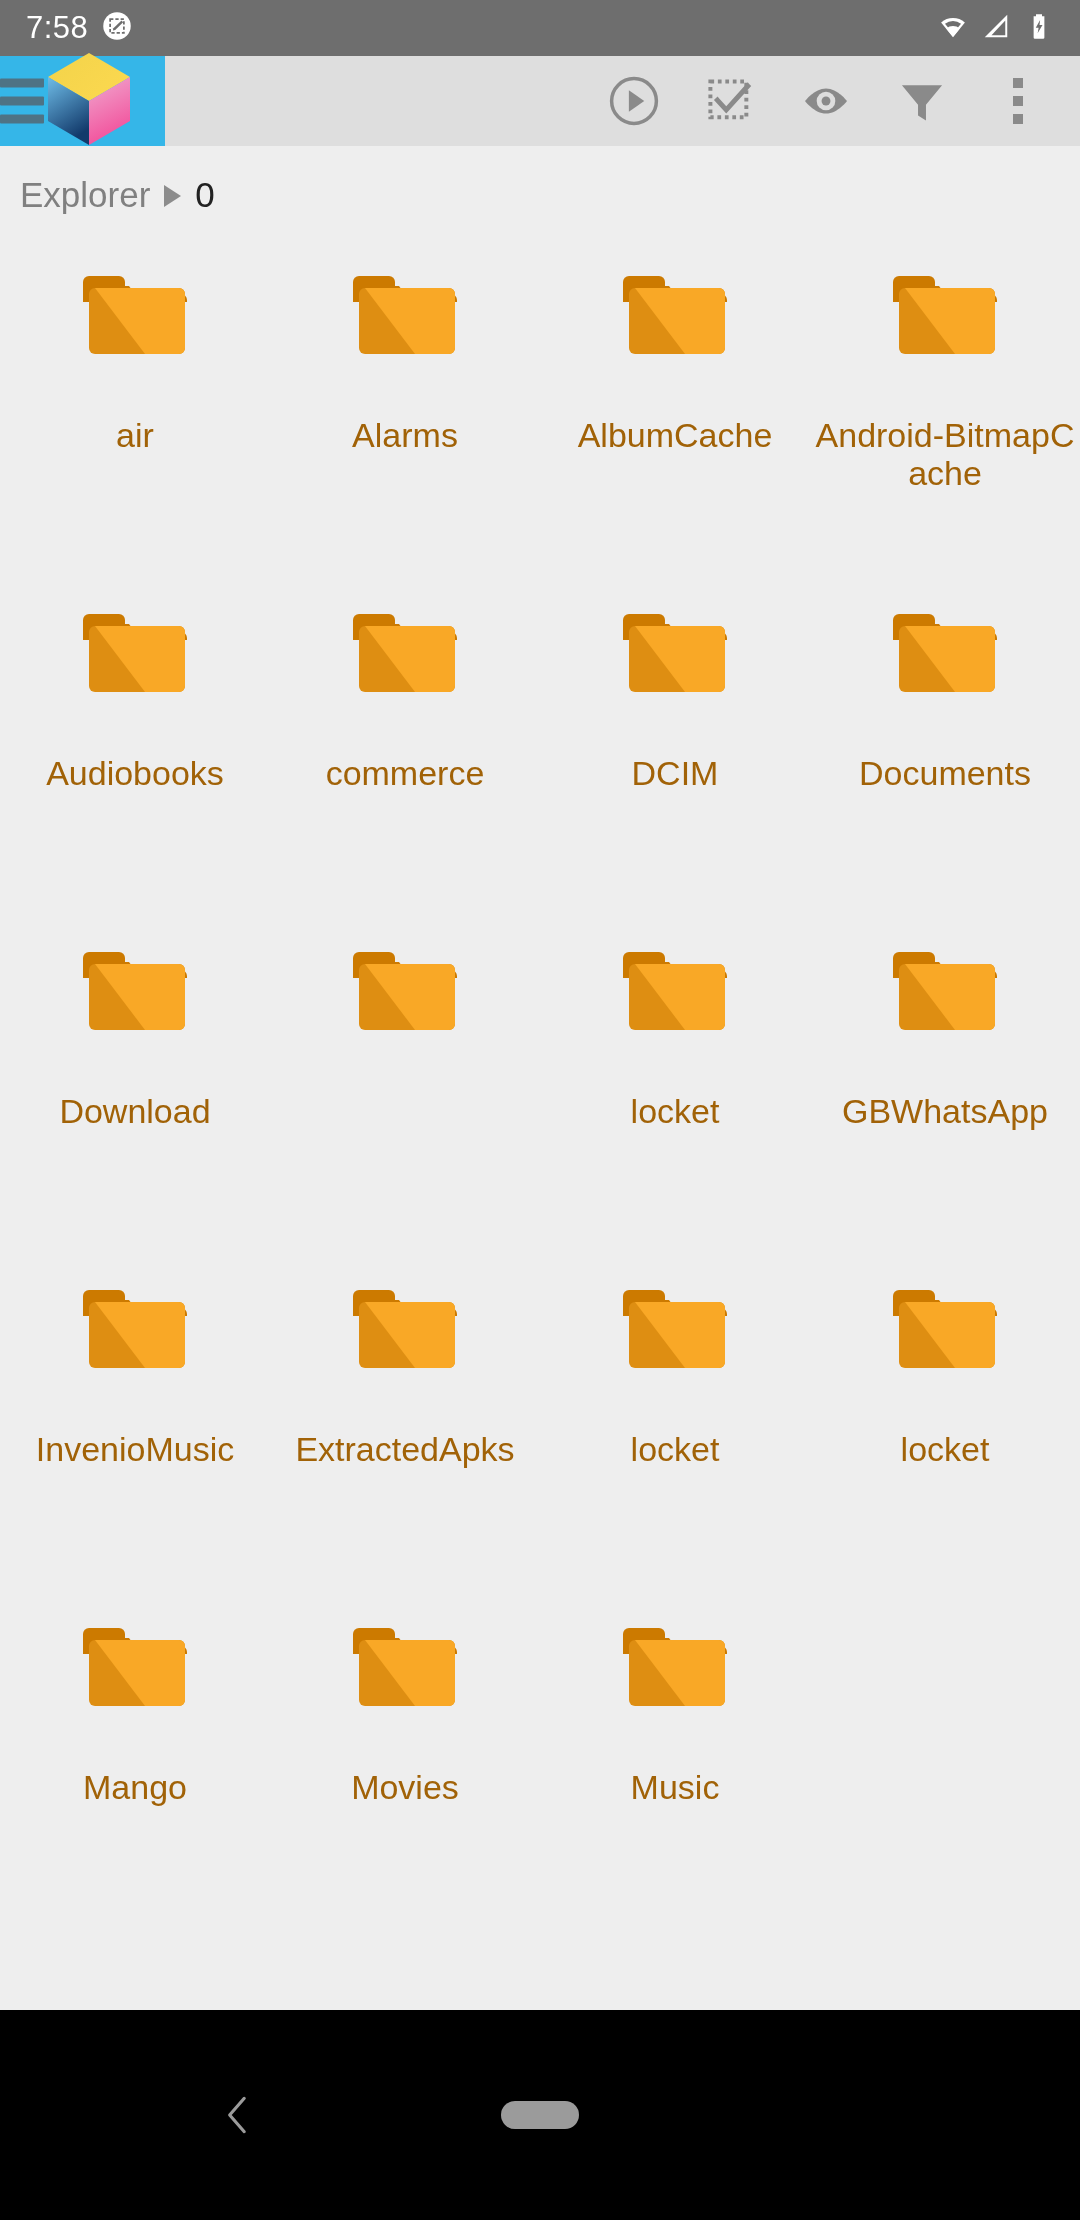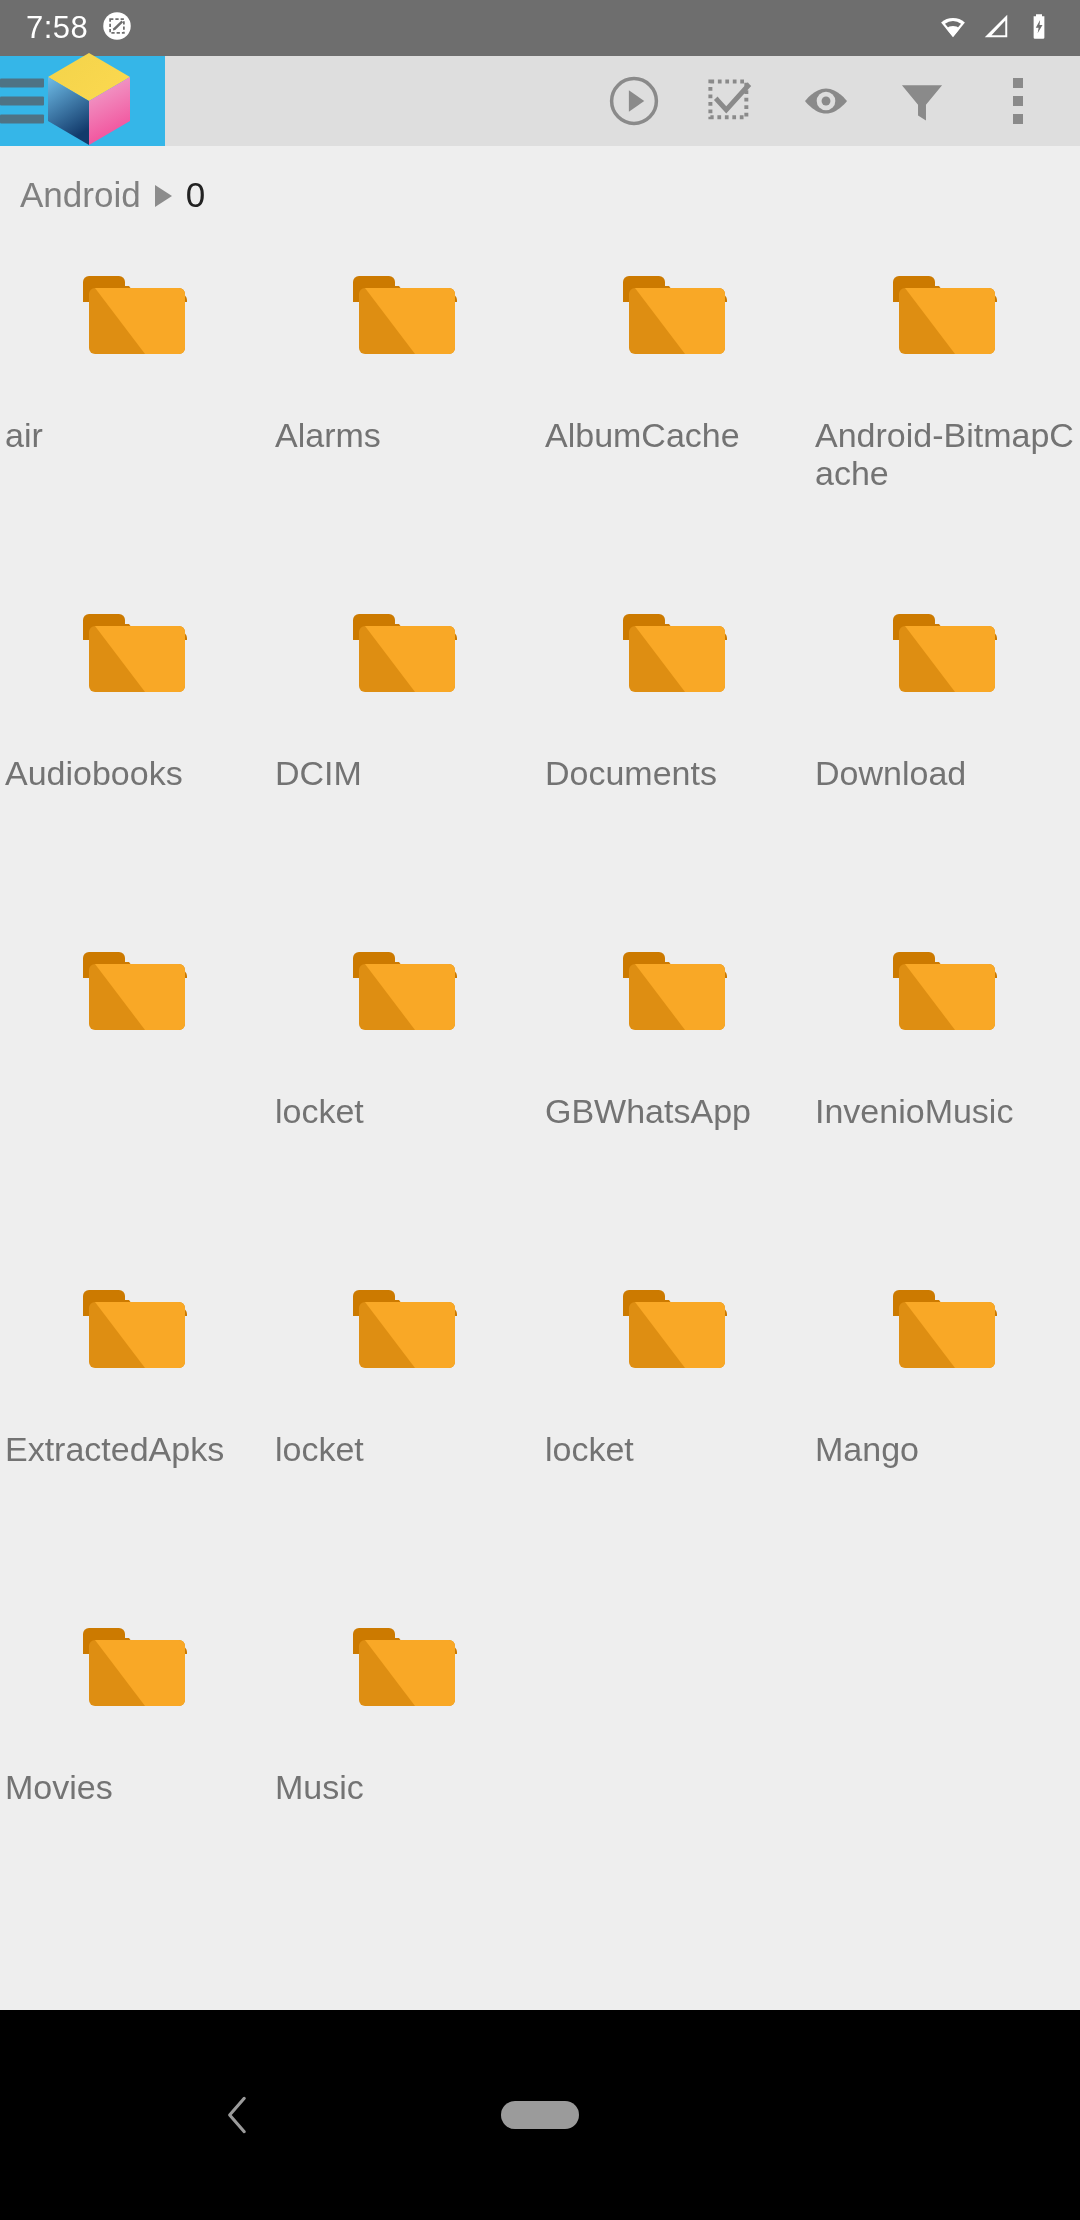--- a/index.html
+++ b/index.html
@@ -72,22 +72,22 @@
     padding:0 0 0 0;
   }
   .cell {
     height:338px;
     display:flex; flex-direction:column; align-items:center;
     padding-top:24px;
     cursor:pointer;
   }
   .cell .label {
     margin-top:56px;
-    font-size:34px; color:#737373; line-height:1.12;
-    width:260px; word-break:break-all;
+    font-size:34px; color:#a16207; line-height:1.12;
+    text-align:center; width:260px; word-break:break-all;
   }
 
   
   .folder { width:112px; height:92px; display:block; }
 
   
   .navbar {
     position:absolute; top:2010px; left:0; width:1080px; height:210px;
     background:#000;
     display:flex; align-items:center;
@@ -197,21 +197,21 @@
             <i></i>
             <i></i>
           </span>
       </div>
     </div>
   </div>
 
   <div class="content">
 
     <div class="breadcrumb">
-      <span class="crumb-root">Android</span>
+      <span class="crumb-root">Explorer</span>
       <span class="crumb-sep"></span>
       <span class="crumb-cur">0</span>
     </div>
 
     <div class="grid" id="folder-grid">
         <div class="cell">
           <span>
             <svg class="folder" viewBox="0 0 112 92">
               <path d="M4 14 a6 6 0 0 1 6 -6 h30 a6 6 0 0 1 6 6 v4 h-42 z" fill="#cc7a00"></path>
               <path d="M4 18 h46 l6 8 h46 a6 6 0 0 1 6 6 v2 h-104 z" fill="#cc7a00"></path>
@@ -257,20 +257,31 @@
         <div class="cell">
           <span>
             <svg class="folder" viewBox="0 0 112 92">
               <path d="M4 14 a6 6 0 0 1 6 -6 h30 a6 6 0 0 1 6 6 v4 h-42 z" fill="#cc7a00"></path>
               <path d="M4 18 h46 l6 8 h46 a6 6 0 0 1 6 6 v2 h-104 z" fill="#cc7a00"></path>
               <path d="M10 26 a6 6 0 0 1 6 -6 h84 a6 6 0 0 1 6 6 v54 a6 6 0 0 1 -6 6 h-84 a6 6 0 0 1 -6 -6 z" fill="#de8e12"></path>
               <path d="M16 20 h84 a6 6 0 0 1 6 6 v54 a6 6 0 0 1 -6 6 h-34 z" fill="#f9a826"></path>
             </svg>
           </span>
           <div class="label">Audiobooks</div>
+        </div>
+        <div class="cell">
+          <span>
+            <svg class="folder" viewBox="0 0 112 92">
+              <path d="M4 14 a6 6 0 0 1 6 -6 h30 a6 6 0 0 1 6 6 v4 h-42 z" fill="#cc7a00"></path>
+              <path d="M4 18 h46 l6 8 h46 a6 6 0 0 1 6 6 v2 h-104 z" fill="#cc7a00"></path>
+              <path d="M10 26 a6 6 0 0 1 6 -6 h84 a6 6 0 0 1 6 6 v54 a6 6 0 0 1 -6 6 h-84 a6 6 0 0 1 -6 -6 z" fill="#de8e12"></path>
+              <path d="M16 20 h84 a6 6 0 0 1 6 6 v54 a6 6 0 0 1 -6 6 h-34 z" fill="#f9a826"></path>
+            </svg>
+          </span>
+          <div class="label">commerce</div>
         </div>
         <div class="cell">
           <span>
             <svg class="folder" viewBox="0 0 112 92">
               <path d="M4 14 a6 6 0 0 1 6 -6 h30 a6 6 0 0 1 6 6 v4 h-42 z" fill="#cc7a00"></path>
               <path d="M4 18 h46 l6 8 h46 a6 6 0 0 1 6 6 v2 h-104 z" fill="#cc7a00"></path>
               <path d="M10 26 a6 6 0 0 1 6 -6 h84 a6 6 0 0 1 6 6 v54 a6 6 0 0 1 -6 6 h-84 a6 6 0 0 1 -6 -6 z" fill="#de8e12"></path>
               <path d="M16 20 h84 a6 6 0 0 1 6 6 v54 a6 6 0 0 1 -6 6 h-34 z" fill="#f9a826"></path>
             </svg>
           </span>

